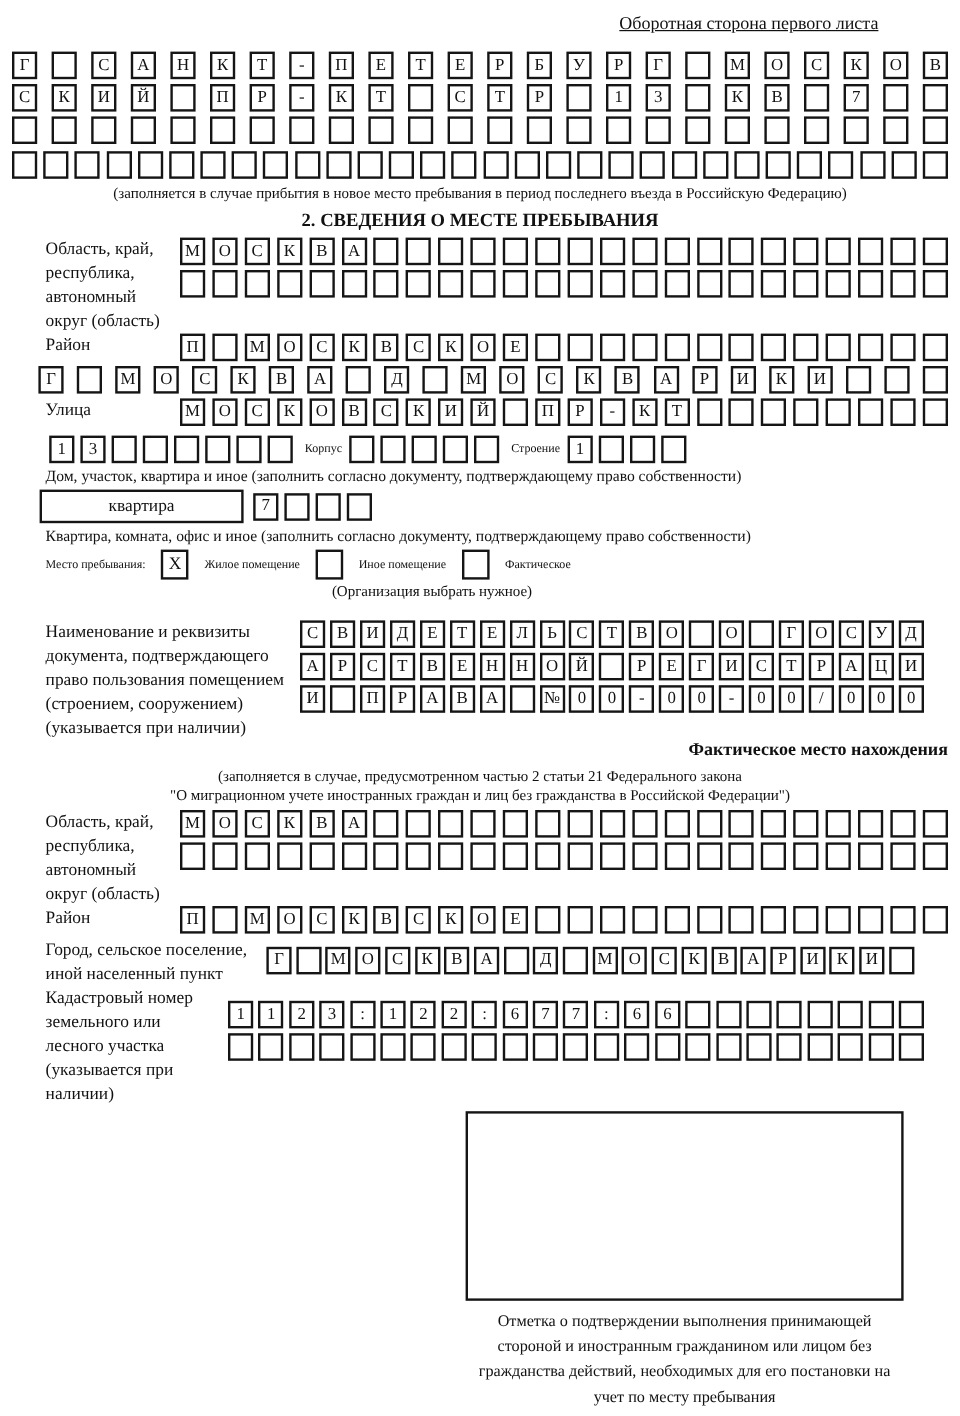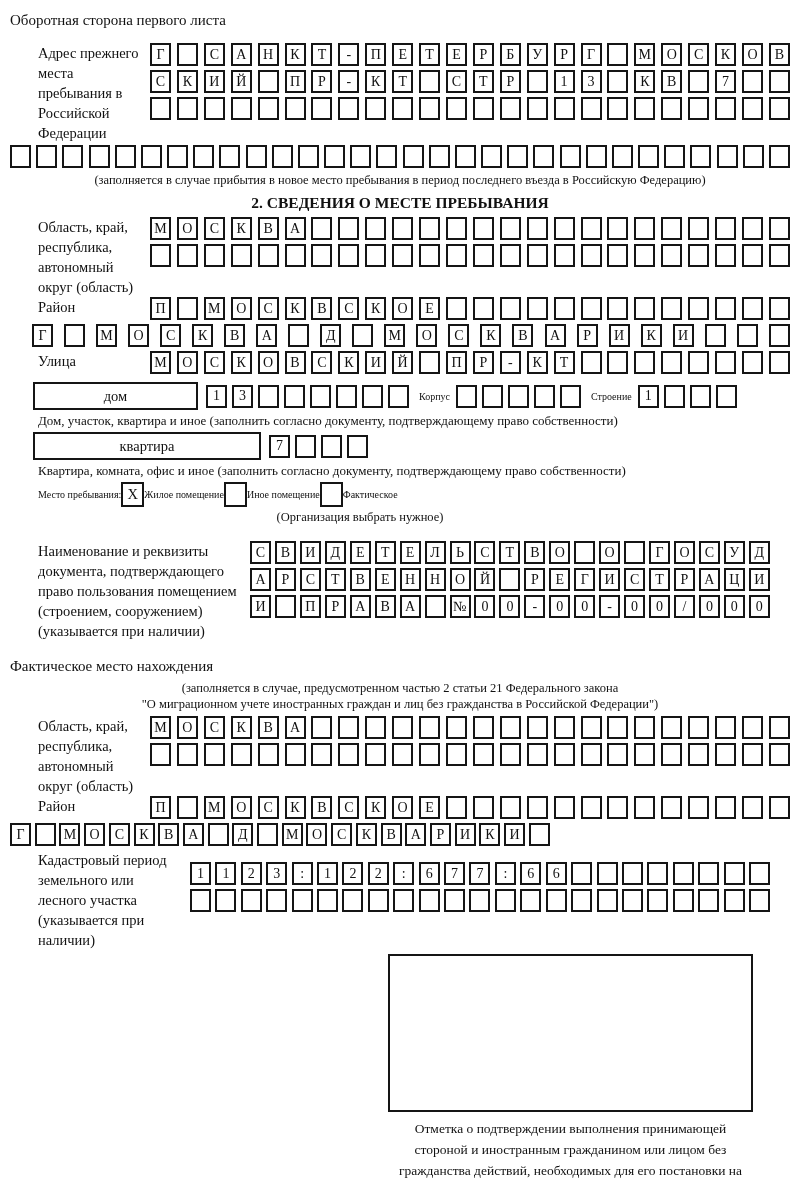--- a/index.html
+++ b/index.html
@@ -3,21 +3,21 @@
 <meta charset="utf-8">
 <style>
   * { margin:0; padding:0; box-sizing:border-box; }
   html,body { background:#fff; }
   body {
     width:800px; height:1180px; overflow:hidden;
     font-family:"Liberation Serif","DejaVu Serif",serif;
     color:#111;
     padding:12px 10px 0 10px;
   }
-  .corner-note { text-align:left; padding-right:58px; font-size:15px; margin-bottom:14px; }
+  .corner-note { text-align:right; padding-right:58px; font-size:15px; margin-bottom:14px;text-decoration:underline; }
 
   .frow { display:flex; align-items:flex-start; }
   .frow.vcenter { align-items:center; }
   .flabel { flex:0 0 140px; padding-left:28px; font-size:14.5px; line-height:20px; }
   .flabel.wide { flex:0 0 240px; }
   .flabel.med { flex:0 0 212px; }
   .flabel.kad { flex:0 0 170px; }
   .stack { flex:1; min-width:0; }
 
   .cells { display:flex; justify-content:space-between; flex:1; margin-bottom:4px; }
@@ -25,48 +25,47 @@
   .cell {
     width:21px; height:23px; border:2px solid #151515;
     display:inline-flex; align-items:center; justify-content:center;
     font-size:14px; flex:none; background:#fff;
   }
   .cells-fixed { display:flex; gap:5px; flex:none; }
 
   .note-c { text-align:center; font-size:12.5px; line-height:16px; }
   .note-l { padding-left:28px; font-size:13px; line-height:17px; }
   .h2 { text-align:center; font-weight:bold; font-size:15.5px; margin:6px 0 5px 0; }
-  .h3 { text-align:left; font-weight:normal; font-size:15px; margin:17px 0 5px 0; }
+  .h3 { text-align:right; font-weight:bold; font-size:15px; margin:0 0 5px 0; }
 
   .widebox {
     border:2px solid #151515; height:28px; flex:none;
     display:flex; align-items:center; justify-content:center; font-size:14.5px;
   }
   .inline-lbl { font-size:10px; flex:none; }
   .chkbox {
     width:23px; height:25px; border:2px solid #151515; flex:none;
     display:inline-flex; align-items:center; justify-content:center; font-size:14.5px;
   }.gap6{width:6px;flex:none}.gap8{width:8px;flex:none}.gap10{width:10px;flex:none}
 
   .domrow { display:flex; align-items:center; margin:4px 0 2px 0; padding-left:23px; }
   .kvrow  { display:flex; align-items:center; margin:3px 0 2px 0; padding-left:23px; }
-  .mestorow { display:flex; align-items:center; margin:3px 0 2px 0; padding-left:28px; }
+  .mestorow { display:flex; align-items:center; margin:3px 0 2px 0; padding-left:28px; gap:13px; }
 
   .stamp-box { margin:4px 0 0 378px; width:365px; height:158px; border:2px solid #151515; }
   .stamp-cap { margin:6px 0 0 378px; width:365px; text-align:center; font-size:13.5px; line-height:21px; }
   .mt12 { margin-top:12px; }
   .ml22 { margin-left:22px; }
 </style>
 </head>
 <body>
 
 <div class="corner-note">Оборотная сторона первого листа</div>
 
 <div class="frow">
-  <div class="flabel">Адрес прежнего места пребывания в Российской Федерации</div>
   <div class="stack">
     <div class="cells">
         <span class="cell">Г</span>
         <span class="cell"></span>
         <span class="cell">С</span>
         <span class="cell">А</span>
         <span class="cell">Н</span>
         <span class="cell">К</span>
         <span class="cell">Т</span>
         <span class="cell">-</span>
@@ -318,21 +317,20 @@
       <span class="cell"></span>
       <span class="cell"></span>
       <span class="cell"></span>
       <span class="cell"></span>
       <span class="cell"></span>
       <span class="cell"></span>
     </div>
 </div>
 
 <div class="domrow">
-  <div class="widebox" style="width:165px">дом</div>
   <div class="gap8"></div>
   <div class="cells-fixed">
       <span class="cell">1</span>
       <span class="cell">3</span>
       <span class="cell"></span>
       <span class="cell"></span>
       <span class="cell"></span>
       <span class="cell"></span>
       <span class="cell"></span>
       <span class="cell"></span>
@@ -353,21 +351,21 @@
   <div class="cells-fixed">
       <span class="cell">1</span>
       <span class="cell"></span>
       <span class="cell"></span>
       <span class="cell"></span>
     </div>
 </div>
 <div class="note-l">Дом, участок, квартира и иное (заполнить согласно документу, подтверждающему право собственности)</div>
 
 <div class="kvrow">
-  <div class="widebox" style="width:228px">квартира</div>
+  <div class="widebox" style="width:170px">квартира</div>
   <div class="gap8"></div>
   <div class="cells-fixed">
       <span class="cell">7</span>
       <span class="cell"></span>
       <span class="cell"></span>
       <span class="cell"></span>
     </div>
 </div>
 <div class="note-l">Квартира, комната, офис и иное (заполнить согласно документу, подтверждающему право собственности)</div>
 
@@ -543,20 +541,21 @@
       <span class="cell"></span>
       <span class="cell"></span>
       <span class="cell"></span>
       <span class="cell"></span>
       <span class="cell"></span>
       <span class="cell"></span>
     </div>
 </div>
 
 <div class="frow vcenter">
+  <div class="flabel med">Город, сельское поселение, иной населенный пункт</div>
   <div class="cells nostretch" style="width:540px">
       <span class="cell">Г</span>
       <span class="cell"></span>
       <span class="cell">М</span>
       <span class="cell">О</span>
       <span class="cell">С</span>
       <span class="cell">К</span>
       <span class="cell">В</span>
       <span class="cell">А</span>
       <span class="cell"></span>
@@ -570,21 +569,21 @@
       <span class="cell">А</span>
       <span class="cell">Р</span>
       <span class="cell">И</span>
       <span class="cell">К</span>
       <span class="cell">И</span>
       <span class="cell"></span>
     </div>
 </div>
 
 <div class="frow">
-  <div class="flabel kad">Кадастровый период земельного или лесного участка (указывается при наличии)</div>
+  <div class="flabel kad">Кадастровый номер земельного или лесного участка (указывается при наличии)</div>
   <div class="stack mt12" style="flex:none;width:580px;margin-left:10px">
     <div class="cells">
         <span class="cell">1</span>
         <span class="cell">1</span>
         <span class="cell">2</span>
         <span class="cell">3</span>
         <span class="cell">:</span>
         <span class="cell">1</span>
         <span class="cell">2</span>
         <span class="cell">2</span>

